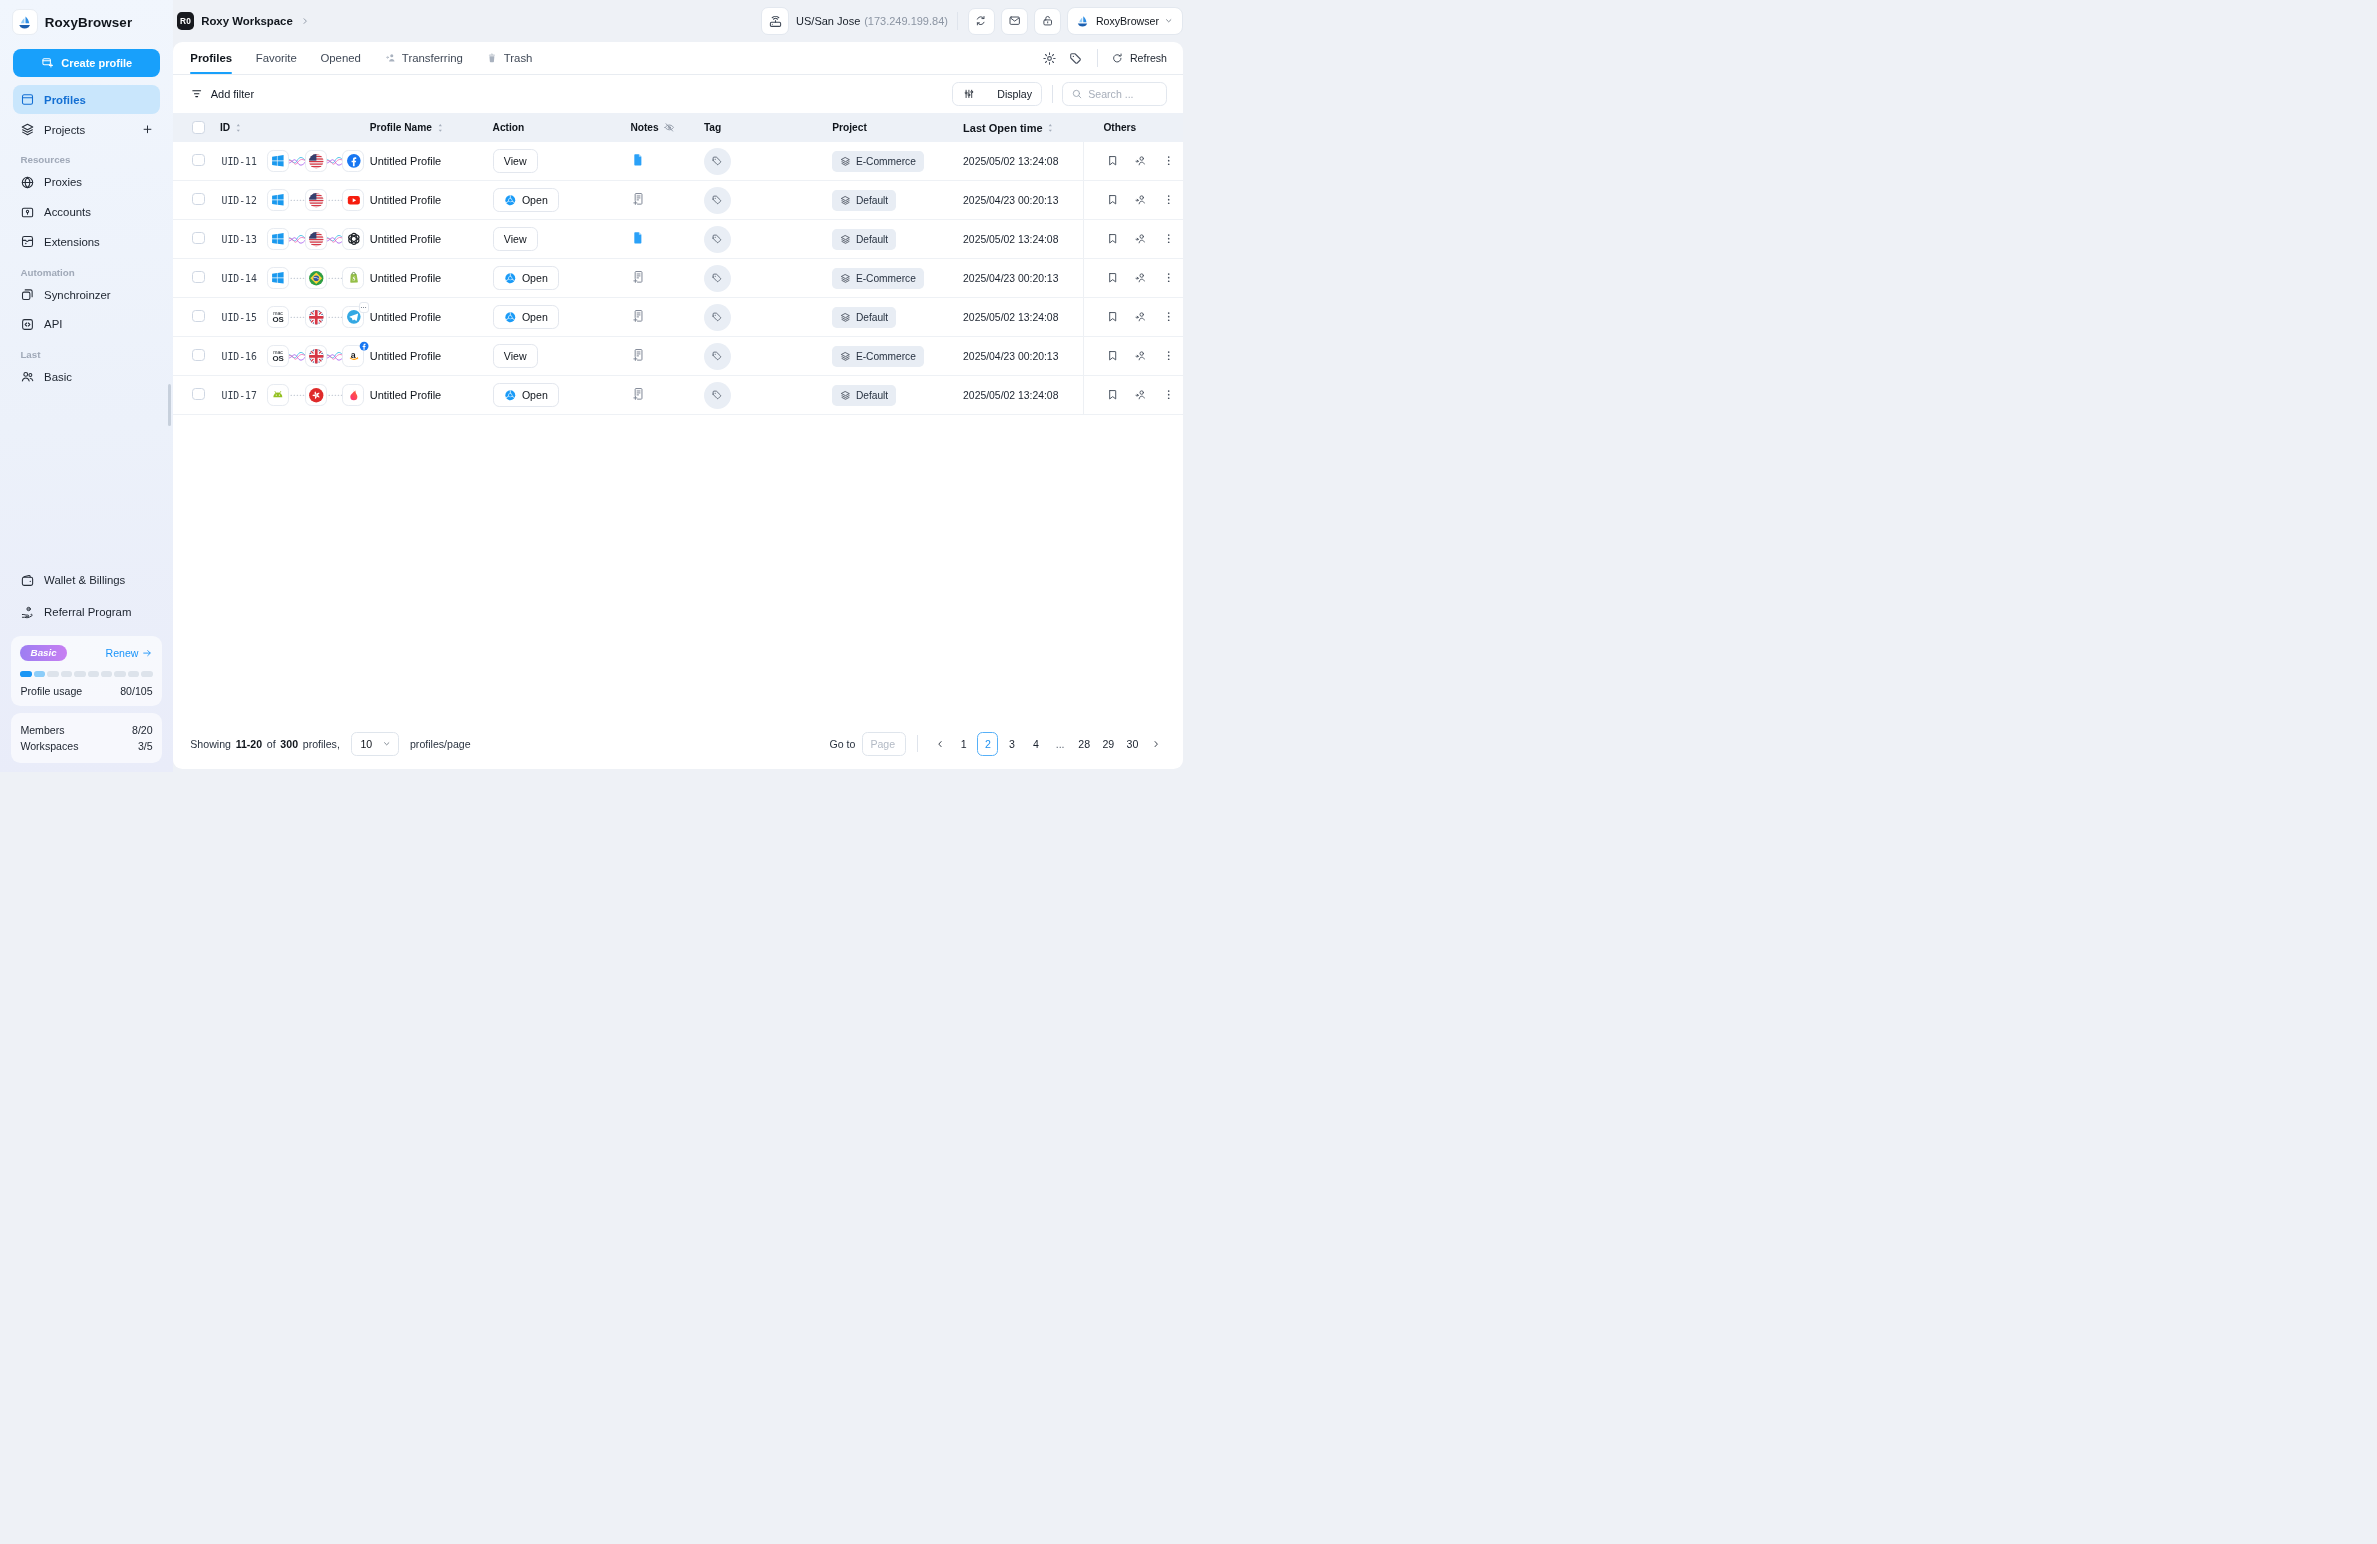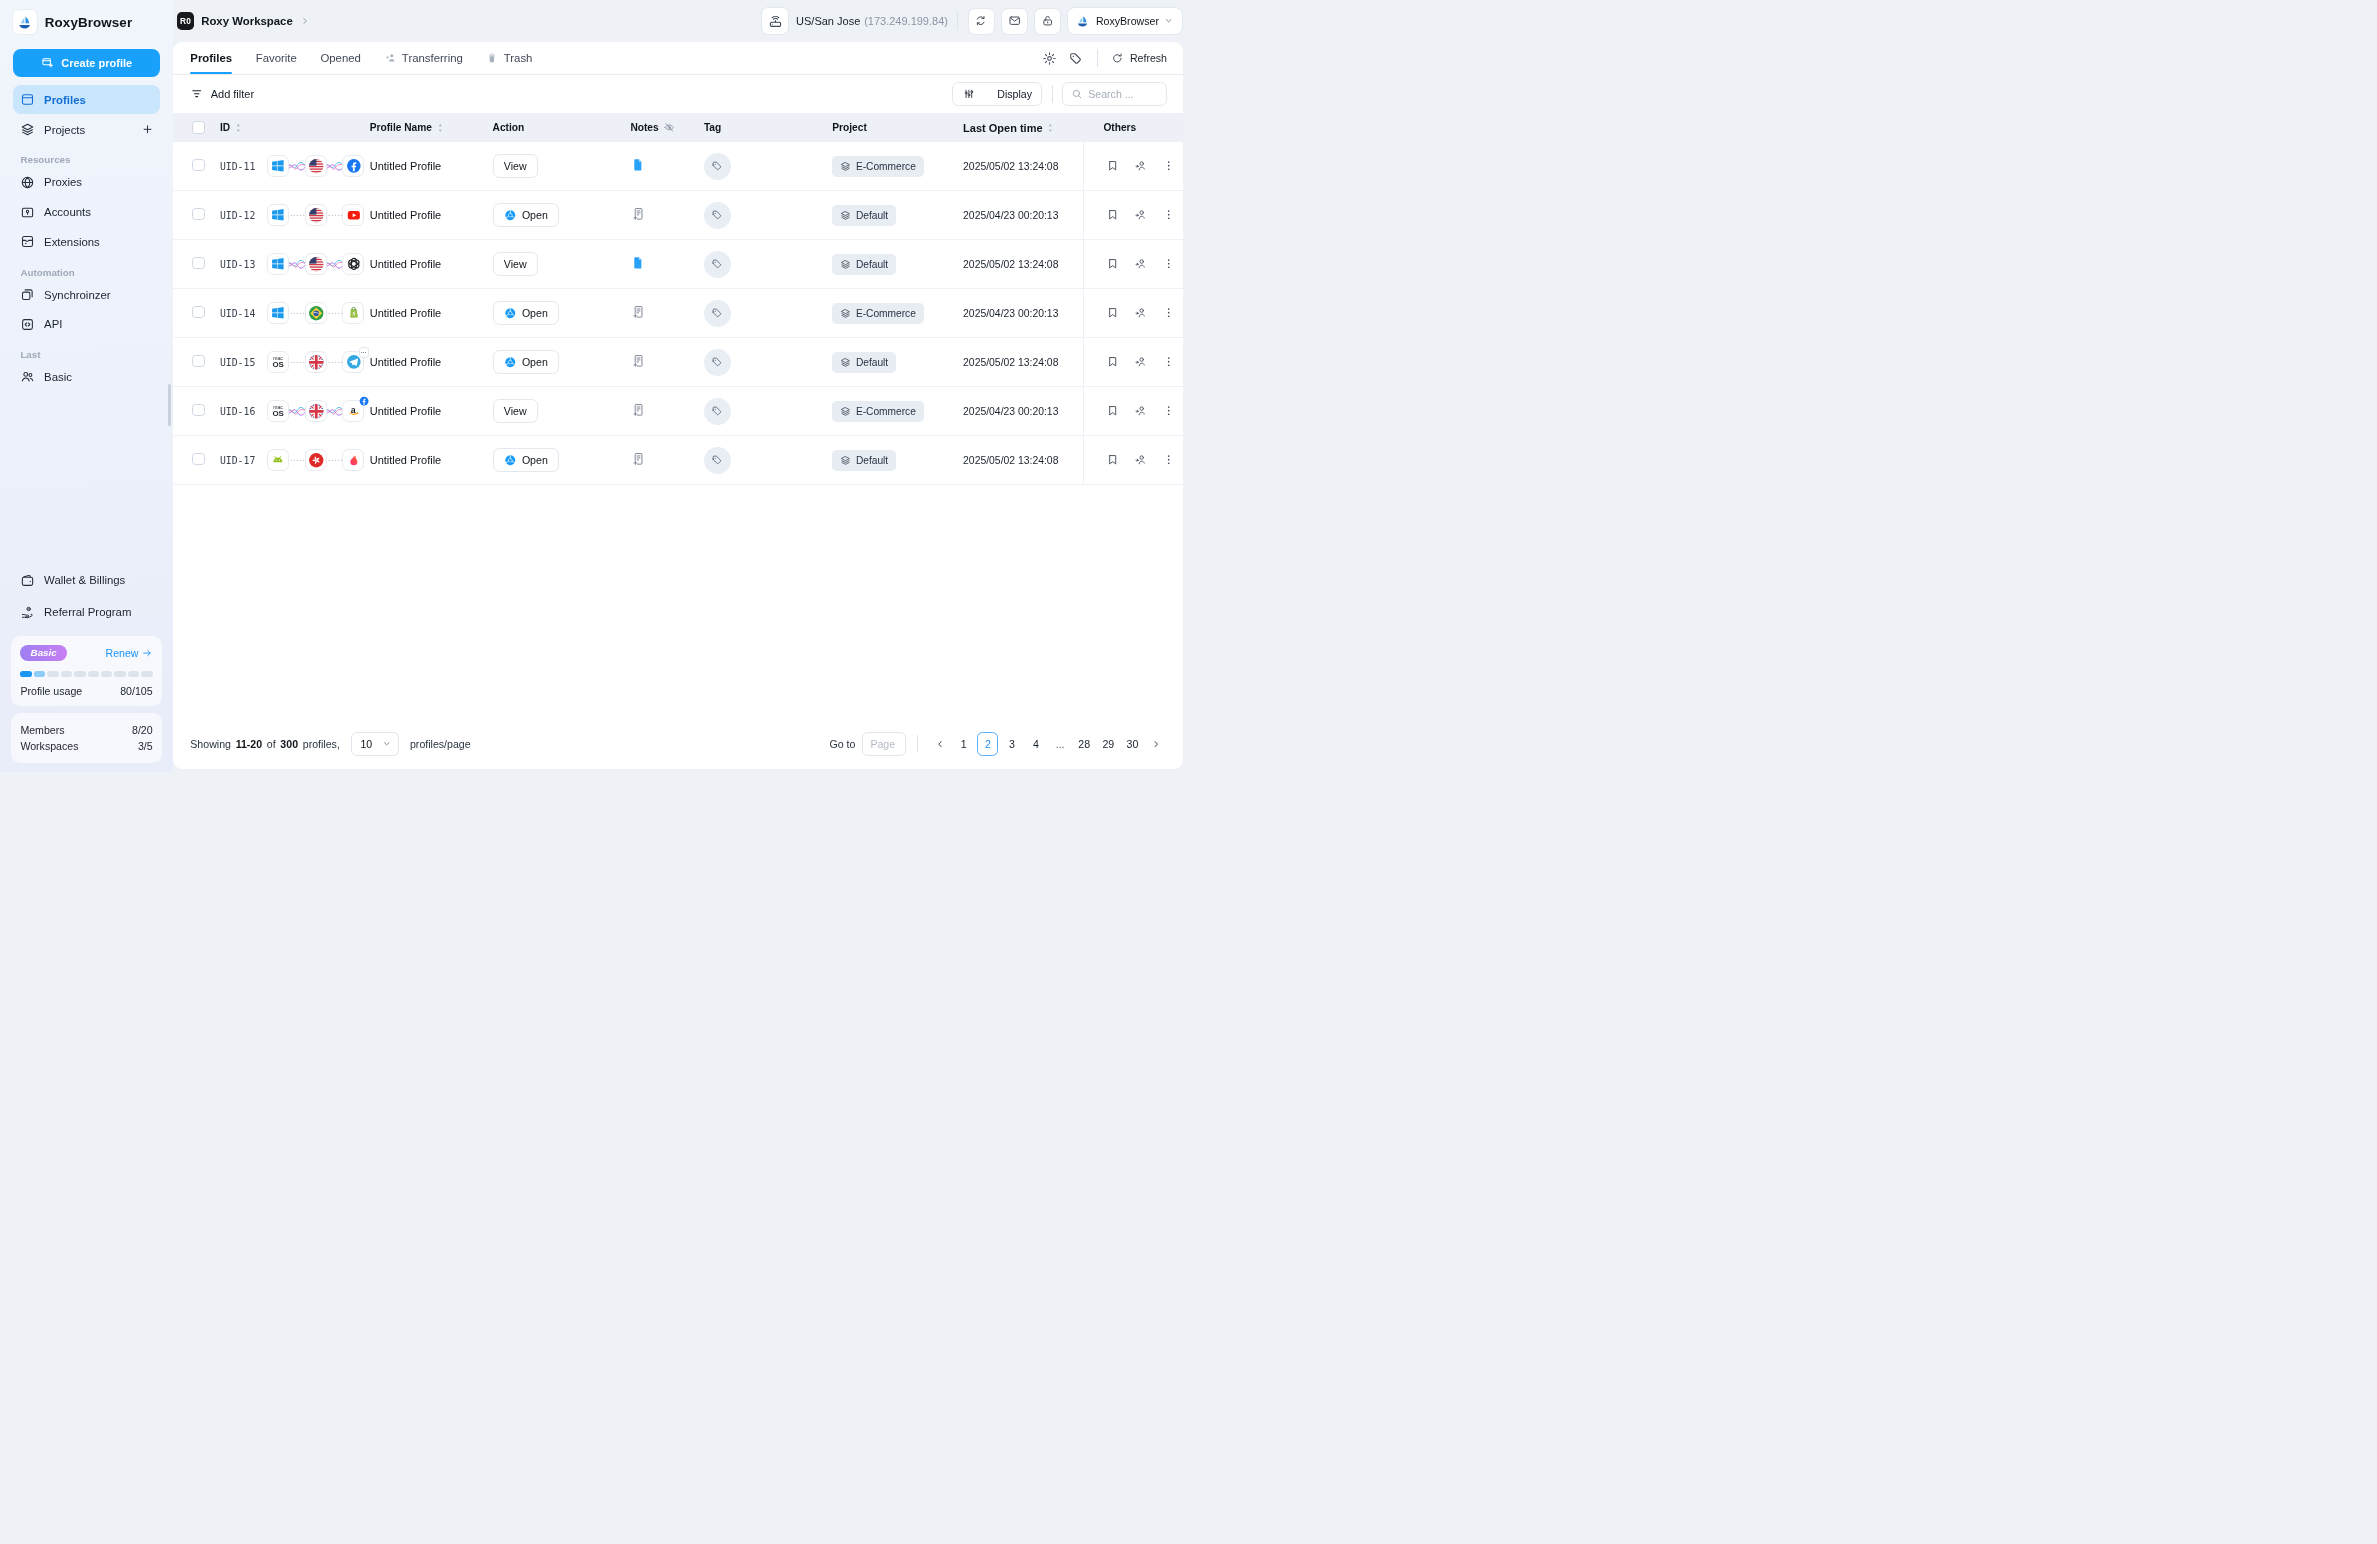--- a/index.html
+++ b/index.html
@@ -81,24 +81,24 @@
   .search-box svg { width:11.8px; height:11.8px; color:#9aa3b0; flex:0 0 11.8px;}
   .search-box input { border:none; outline:none; width:100%; font-size:10.6px; font-family:inherit; color:#141b26; background:transparent; }
   .search-box input::placeholder { color:#a7aeba; }
 
   .grid { --cols: 39px 153px 126px 130px 75px 130px 134px 123px 1fr; }
   .thead { display:grid; grid-template-columns:var(--cols); align-items:center; height:29px; background:#edf1f7; font-size:10.2px; font-weight:700; color:#10151c; }
   .thead .hcell { display:flex; align-items:center; gap:3.9px; }
   .sort { width:8.6px; height:11.8px; }
   .eyeoff { width:12.6px; height:12.6px; color:#87909e; }
   .tbody { }
-  .trow { display:grid; grid-template-columns:var(--cols); align-items:center; height:49px; border-bottom:0.8px solid #eef1f5; }
+  .trow { display:grid; grid-template-columns:var(--cols); align-items:center; height:39px; border-bottom:0.8px solid #eef1f5; }
   .c-check { padding-left:19px; } .thead .c-check { padding-left:19px; }
   .cb { width:12.6px; height:12.6px; border:1.2px solid #cfd7e3; border-radius:3.5px; background:#fff; display:inline-block; cursor:pointer; }
-  .c-id { padding-left:7.9px; display:flex; align-items:center; }
+  .c-id { padding-left:7.9px; display:flex; align-items:center;text-align:right; }
   .uid { font-family:"DejaVu Sans Mono", monospace; font-size:9.8px; color:#3a4350; width:37px; flex:0 0 37px; }
   .badges { display:flex; align-items:center; margin-left:10.2px; }
   .pbadge { position:relative; width:22px; height:22px; background:#fff; border:0.8px solid #e7ebf1; border-radius:6.3px; display:flex; align-items:center; justify-content:center; z-index:1; }
   .pbadge > svg { width:15.7px; height:15.7px; }
   .pbadge > svg.flag { width:16.5px; height:16.5px; }
   .macos { display:flex; flex-direction:column; align-items:center; line-height:1; color:#22282f; }
   .macos i { font-style:normal; font-size:5.1px; }
   .macos b { font-size:7.9px; margin-top:0px; letter-spacing:-0.2px; }
   .conn { width:17.3px; height:12.6px; margin:0 -0.8px; z-index:0; flex:0 0 17.3px;}
   .ov { position:absolute; top:-4.7px; right:-5.5px; width:10.2px; height:10.2px; z-index:2; }

